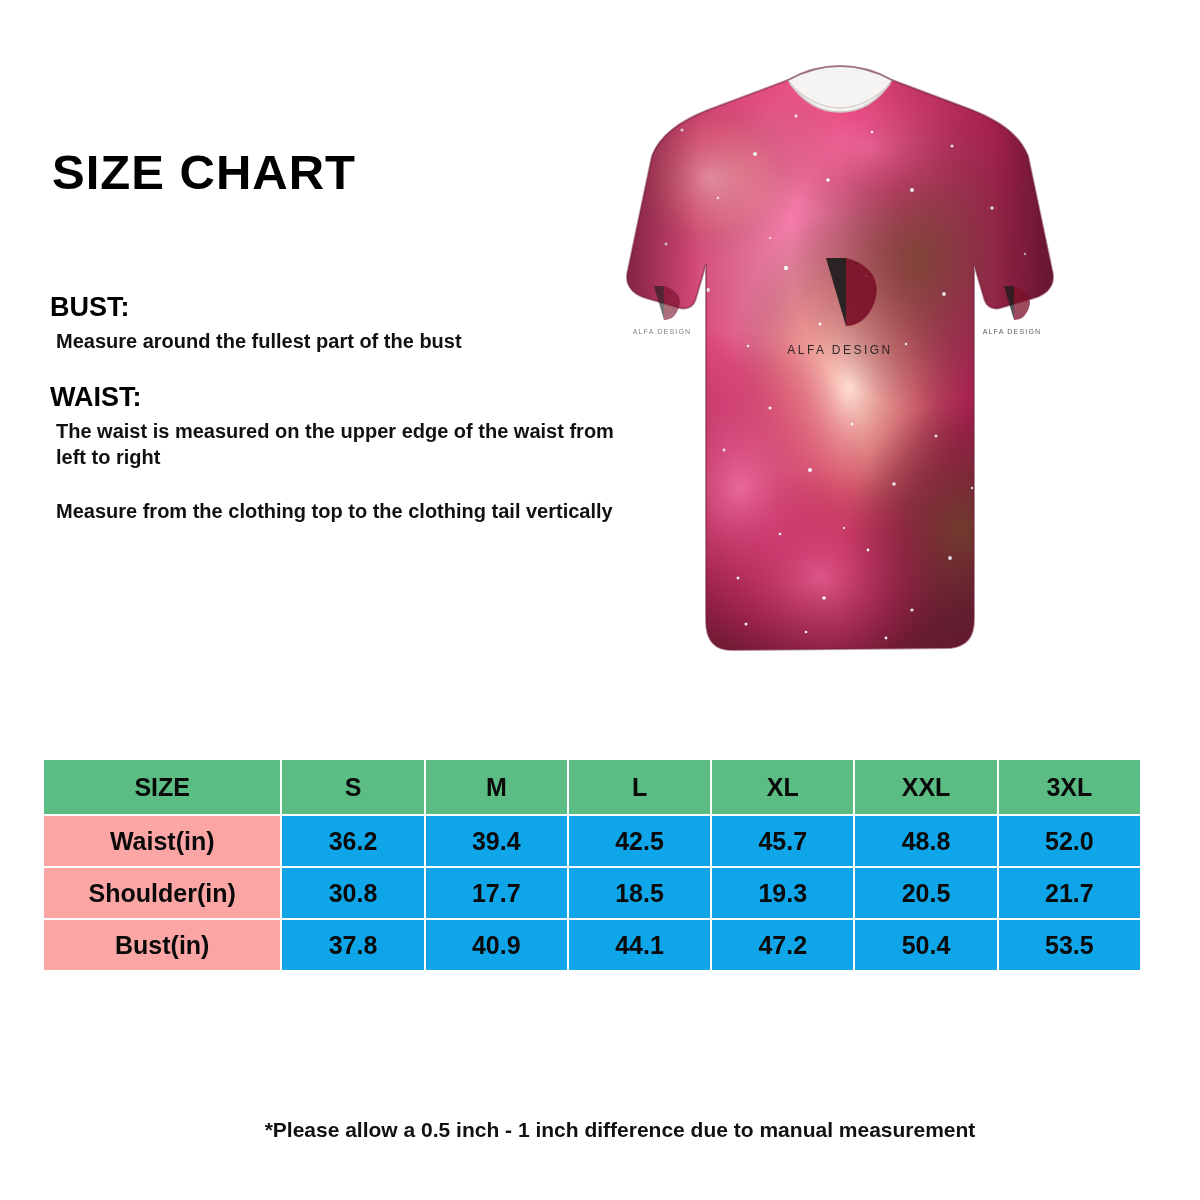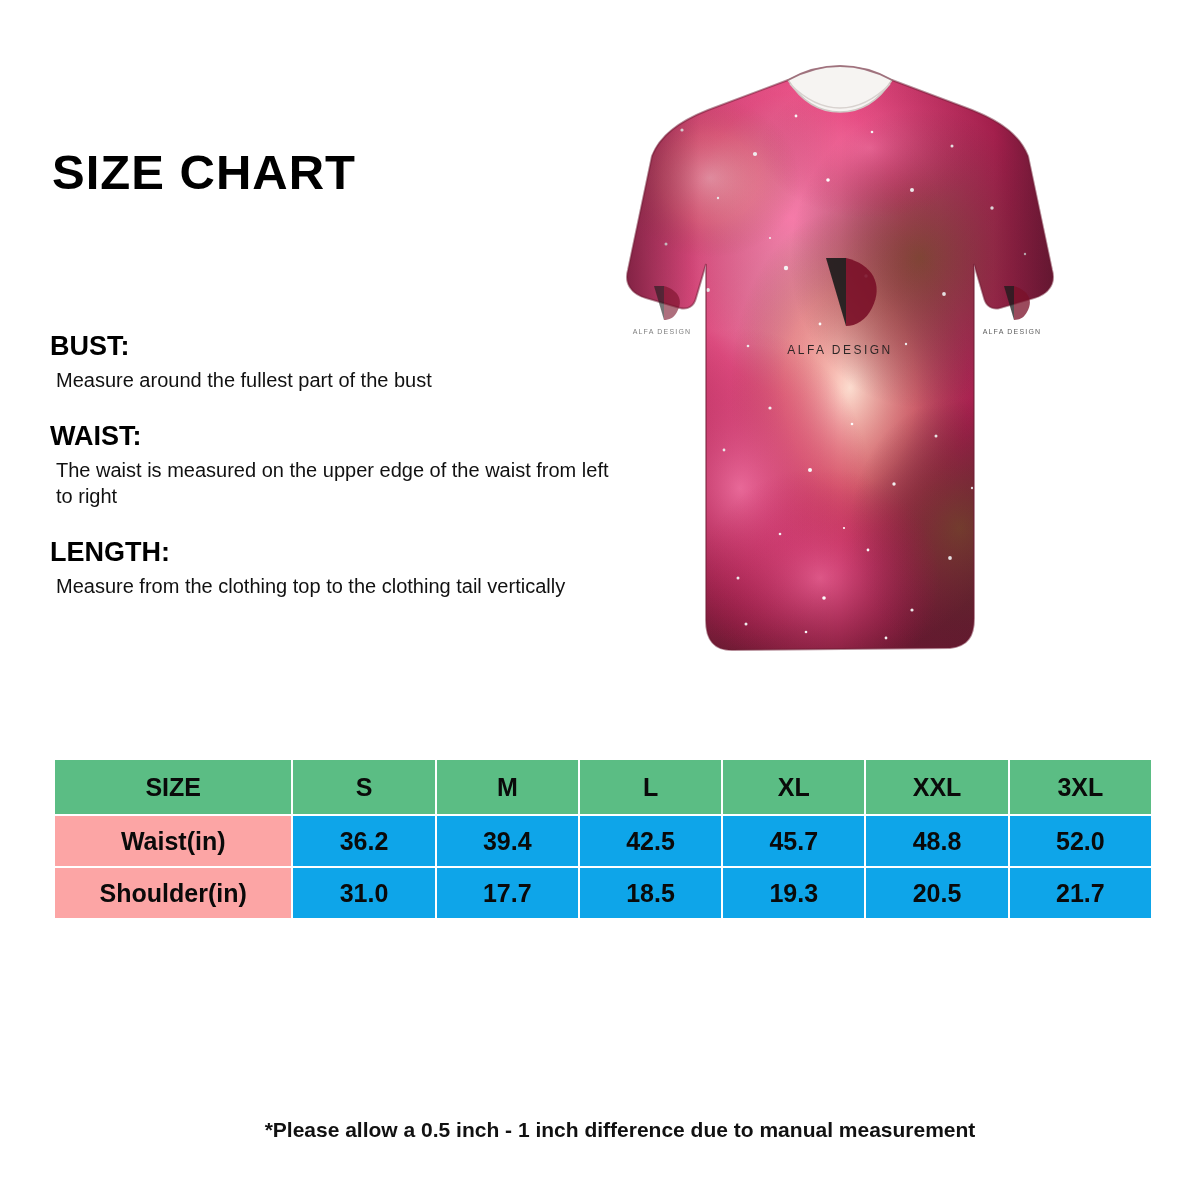--- a/index.html
+++ b/index.html
@@ -27,33 +27,32 @@
     line-height: 1;
     color: #000;
   }
 
   
   .instructions {
     position: absolute;
     left: 50px;
     top: 292px;
     width: 580px;
-    margin-top: 39px;
   }
   .instr-block { margin-bottom: 28px; }
   .instr-term {
     font-size: 27px;
     font-weight: bold;
     color: #000;
     line-height: 1.15;
     margin-bottom: 5px;
   }
   .instr-desc {
     font-size: 20px;
-    font-weight: normal;
+    font-weight: bold;
     color: #111;
     line-height: 1.3;
     padding-left: 6px;
   }
 
   
   .product-figure {
     position: absolute;
     left: 620px;
     top: 58px;
@@ -62,21 +61,21 @@
   }
   .shirt-wrap {
     position: absolute;
     inset: 0;
   }
   .shirt-svg { display: block; }
 
   
   .size-table {
     position: absolute;
-    left: 53px;
+    left: 42px;
     top: 758px;
     width: 1100px;
     border-collapse: collapse;
     table-layout: fixed;
   }
   .size-table td, .size-table th {
     border: 2px solid #ffffff;
     text-align: center;
     font-size: 25px;
     font-weight: bold;
@@ -122,21 +121,20 @@
     <div class="instr-term">BUST:</div>
     <div class="instr-desc">Measure around the fullest part of the bust</div>
   </div>
 
   <div class="instr-block">
     <div class="instr-term">WAIST:</div>
     <div class="instr-desc">The waist is measured on the upper edge of the waist from left to right</div>
   </div>
 
   <div class="instr-block">
-    <div class="instr-term">LENGTH:</div>
     <div class="instr-desc">Measure from the clothing top to the clothing tail vertically</div>
   </div>
 
 </div>
 
 <div class="product-figure">
   <div class="shirt-wrap">
     <svg class="shirt-svg" width="440" height="620" viewBox="0 0 440 620" xmlns="http://www.w3.org/2000/svg">
       <defs>
         <clipPath id="shirtClip">
@@ -322,23 +320,32 @@
       <td class="rowhead">Waist(in)</td>
       <td>36.2</td>
       <td>39.4</td>
       <td>42.5</td>
       <td>45.7</td>
       <td>48.8</td>
       <td>52.0</td>
     </tr>
     <tr>
       <td class="rowhead">Shoulder(in)</td>
-      <td>31.0</td>
+      <td>30.8</td>
       <td>17.7</td>
       <td>18.5</td>
       <td>19.3</td>
       <td>20.5</td>
       <td>21.7</td>
     </tr>
+    <tr>
+      <td class="rowhead">Bust(in)</td>
+      <td>37.8</td>
+      <td>40.9</td>
+      <td>44.1</td>
+      <td>47.2</td>
+      <td>50.4</td>
+      <td>53.5</td>
+    </tr>
   </tbody>
 </table>
 
 <div class="footnote">*Please allow a 0.5 inch - 1 inch difference due to manual measurement</div>
 
 </body></html>

